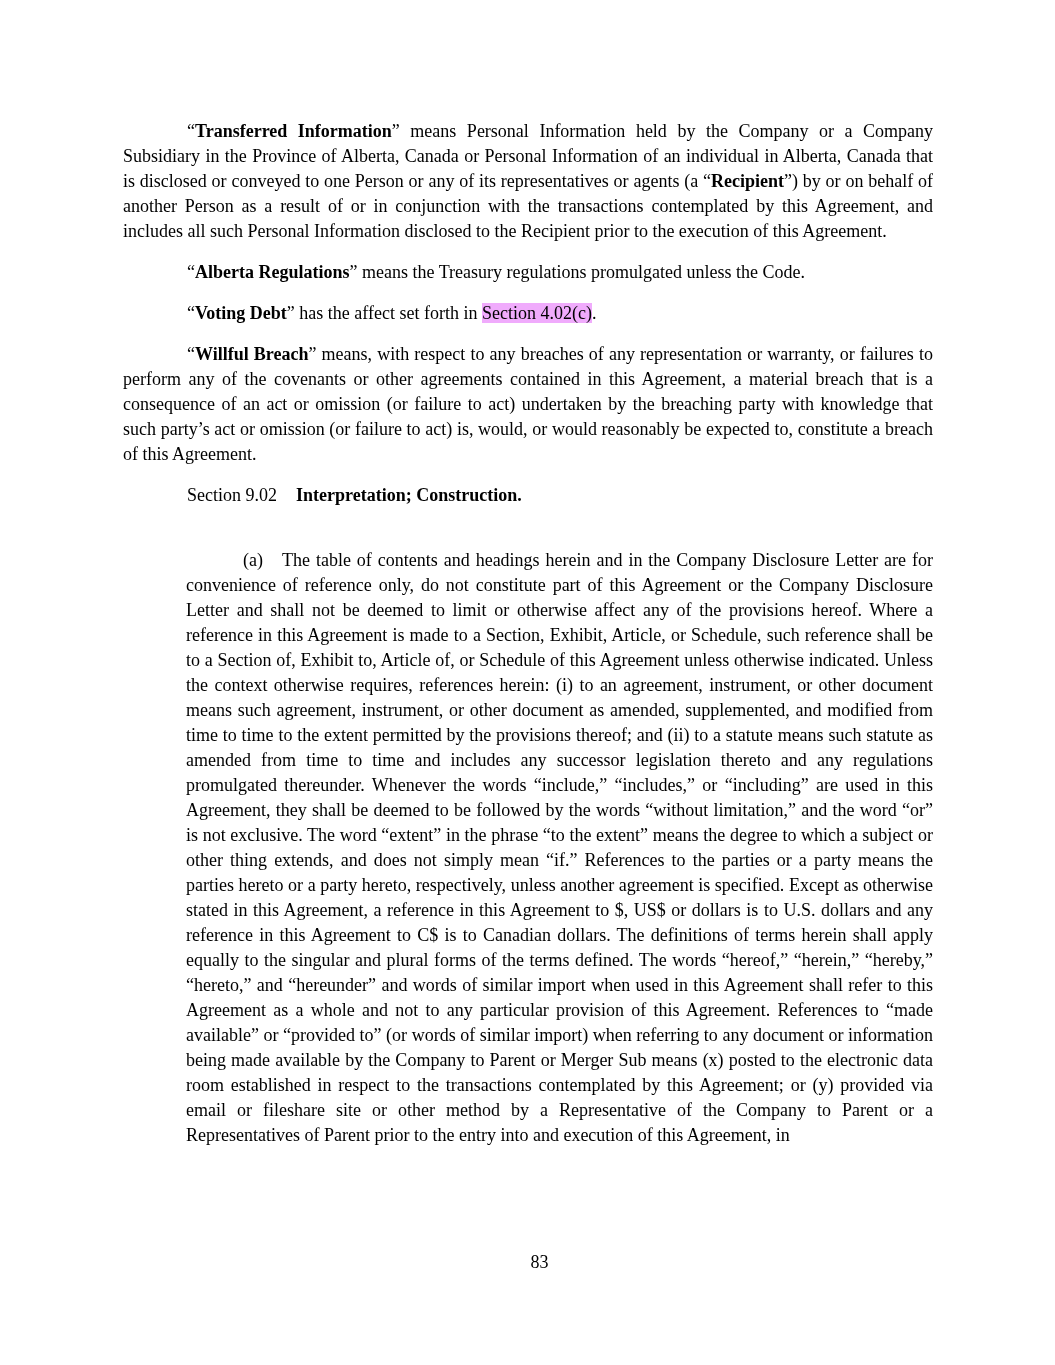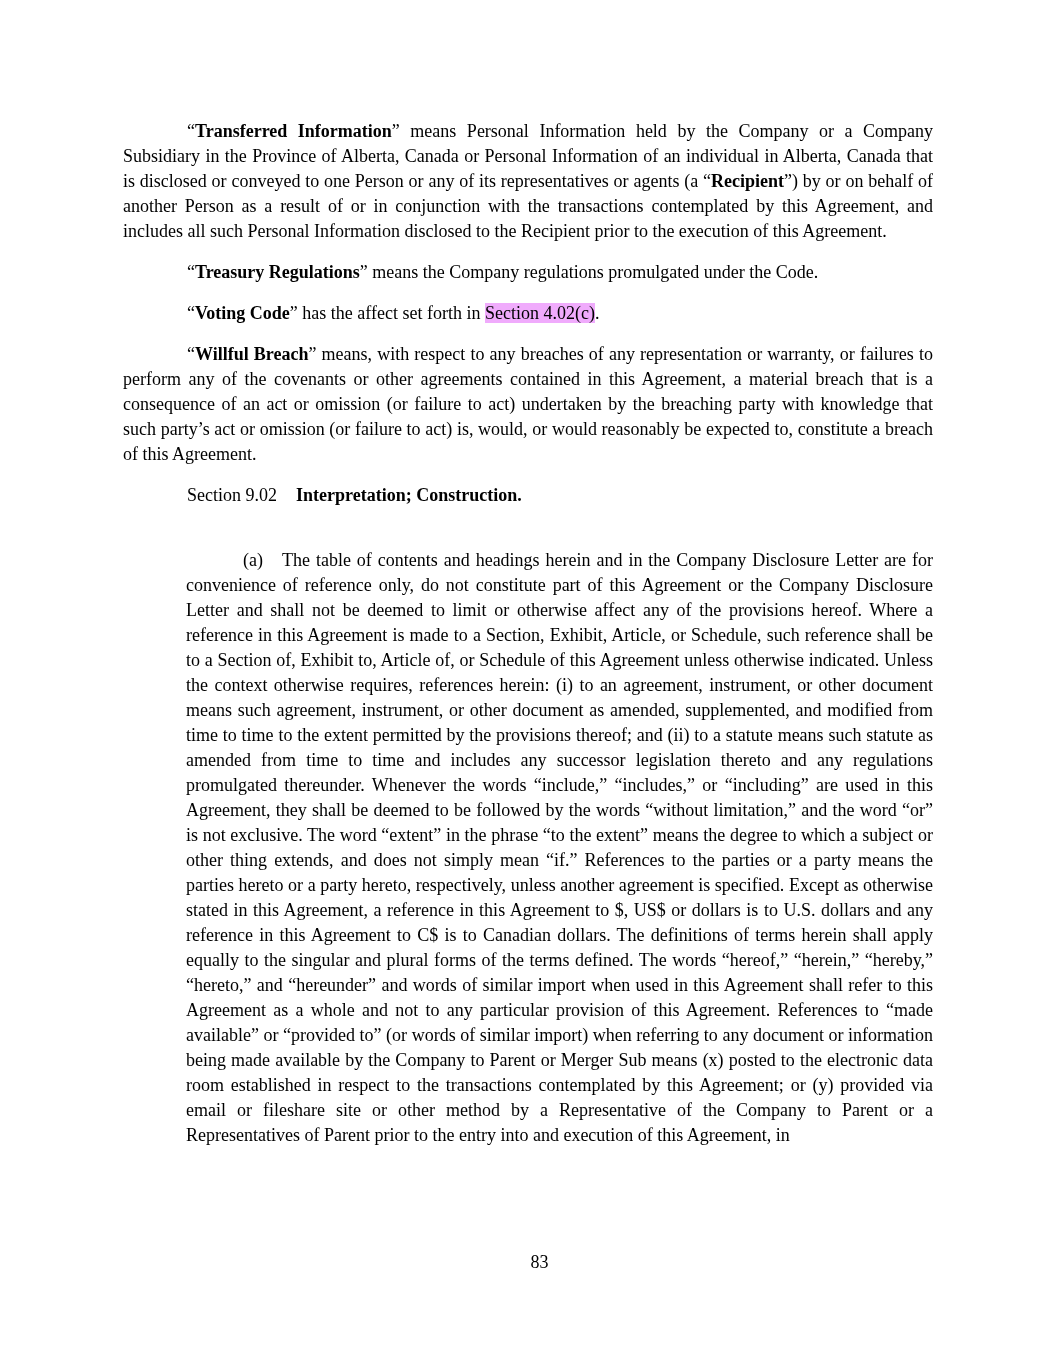--- a/index.html
+++ b/index.html
@@ -55,20 +55,20 @@
     width: 1055px;
     text-align: center;
   }
 </style>
 </head>
 <body>
 
 <div class="page">
   <div class="content">
       <p class="para definition"><span>“</span><span class="bold">Transferred Information</span><span>” means Personal Information held by the Company or a Company Subsidiary in the Province of Alberta, Canada or Personal Information of an individual in Alberta, Canada that is disclosed or conveyed to one Person or any of its representatives or agents (a “</span><span class="bold">Recipient</span><span>”) by or on behalf of another Person as a result of or in conjunction with the transactions contemplated by this Agreement, and includes all such Personal Information disclosed to the Recipient prior to the execution of this Agreement.</span></p>
-      <p class="para definition"><span>“</span><span class="bold">Treasury Regulations</span><span>” means the Company regulations promulgated under the Code.</span></p>
-      <p class="para definition"><span>“</span><span class="bold">Voting Code</span><span>” has the affect set forth in </span><span class="highlight">Section 4.02(c)</span><span>.</span></p>
+      <p class="para definition"><span>“</span><span class="bold">Alberta Regulations</span><span>” means the Treasury regulations promulgated unless the Code.</span></p>
+      <p class="para definition"><span>“</span><span class="bold">Voting Debt</span><span>” has the affect set forth in </span><span class="highlight">Section 4.02(c)</span><span>.</span></p>
       <p class="para definition"><span>“</span><span class="bold">Willful Breach</span><span>” means, with respect to any breaches of any representation or warranty, or failures to perform any of the covenants or other agreements contained in this Agreement, a material breach that is a consequence of an act or omission (or failure to act) undertaken by the breaching party with knowledge that such party’s act or omission (or failure to act) is, would, or would reasonably be expected to, constitute a breach of this Agreement.</span></p>
       <p class="para heading"><span>Section 9.02</span><span class="tab"></span><span class="bold">Interpretation; Construction.</span></p>
       <p class="para clause"><span>(a)</span><span class="tab"></span><span>The table of contents and headings herein and in the Company Disclosure Letter are for convenience of reference only, do not constitute part of this Agreement or the Company Disclosure Letter and shall not be deemed to limit or otherwise affect any of the provisions hereof. Where a reference in this Agreement is made to a Section, Exhibit, Article, or Schedule, such reference shall be to a Section of, Exhibit to, Article of, or Schedule of this Agreement unless otherwise indicated. Unless the context otherwise requires, references herein: (i) to an agreement, instrument, or other document means such agreement, instrument, or other document as amended, supplemented, and modified from time to time to the extent permitted by the provisions thereof; and (ii) to a statute means such statute as amended from time to time and includes any successor legislation thereto and any regulations promulgated thereunder. Whenever the words “include,” “includes,” or “including” are used in this Agreement, they shall be deemed to be followed by the words “without limitation,” and the word “or” is not exclusive. The word “extent” in the phrase “to the extent” means the degree to which a subject or other thing extends, and does not simply mean “if.” References to the parties or a party means the parties hereto or a party hereto, respectively, unless another agreement is specified. Except as otherwise stated in this Agreement, a reference in this Agreement to $, US$ or dollars is to U.S. dollars and any reference in this Agreement to C$ is to Canadian dollars. The definitions of terms herein shall apply equally to the singular and plural forms of the terms defined. The words “hereof,” “herein,” “hereby,” “hereto,” and “hereunder” and words of similar import when used in this Agreement shall refer to this Agreement as a whole and not to any particular provision of this Agreement. References to “made available” or “provided to” (or words of similar import) when referring to any document or information being made available by the Company to Parent or Merger Sub means (x) posted to the electronic data room established in respect to the transactions contemplated by this Agreement; or (y) provided via email or fileshare site or other method by a Representative of the Company to Parent or a Representatives of Parent prior to the entry into and execution of this Agreement, in</span></p>
     </div>
   <div class="page-number">83</div>
 </div>
 
 </body></html>

